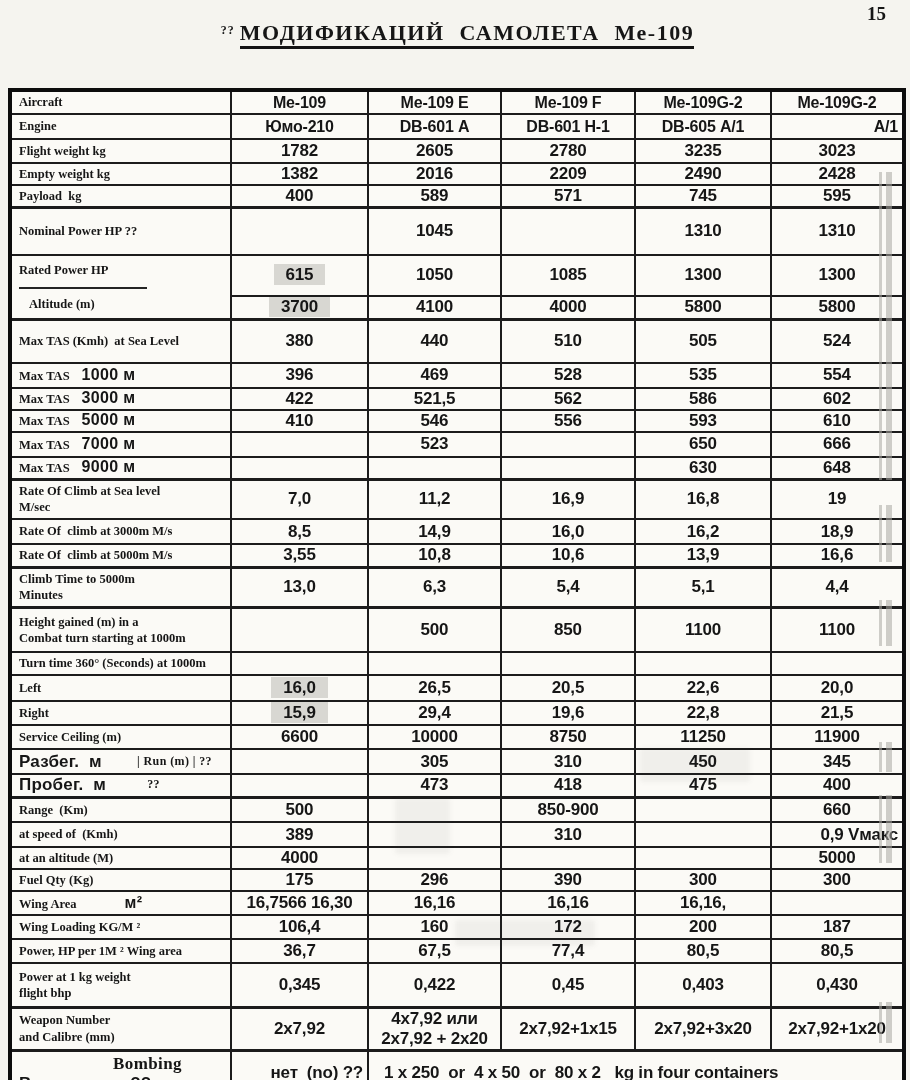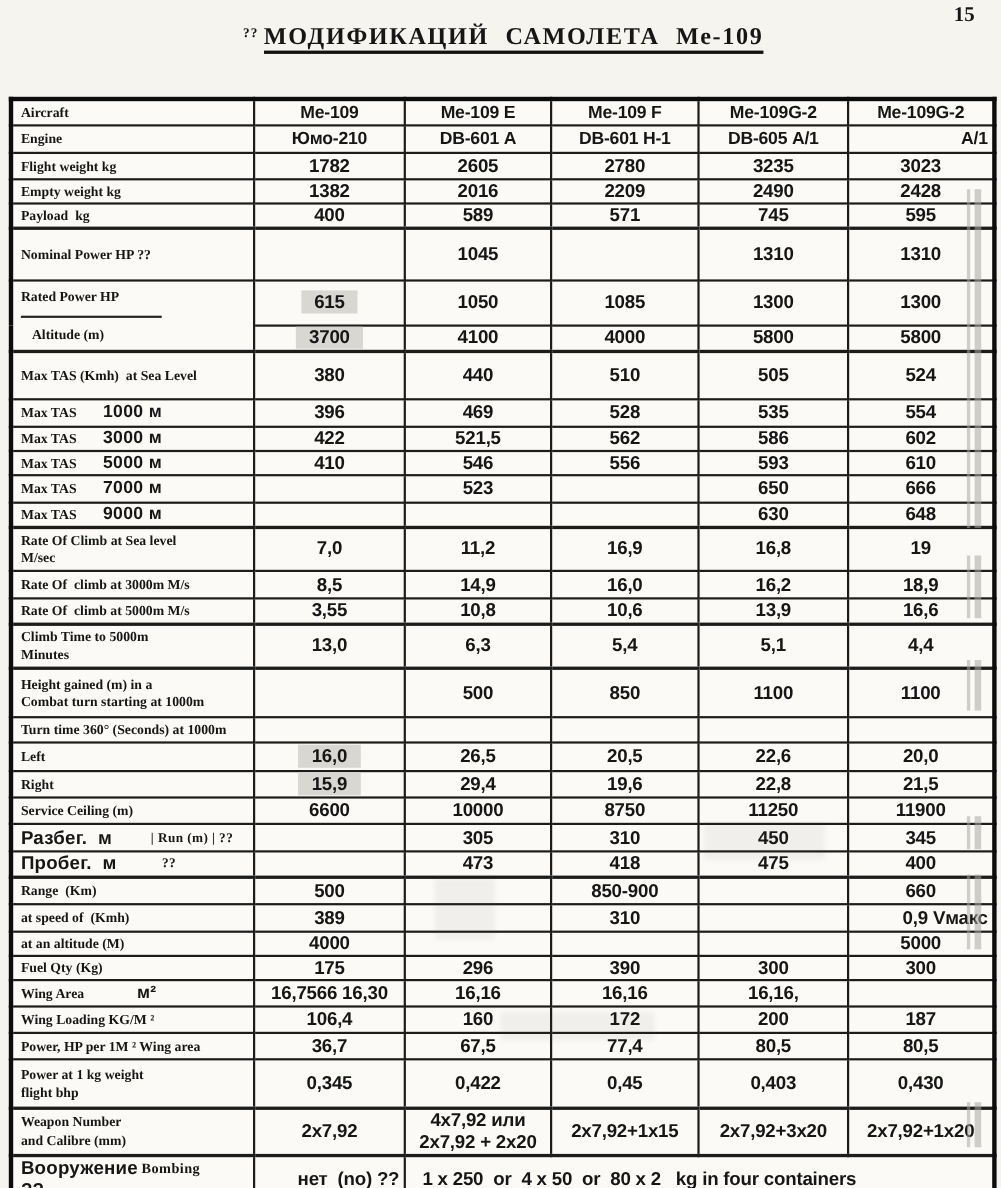--- a/index.html
+++ b/index.html
@@ -41,25 +41,25 @@
     line-height:1.3;
   }
   td.lbl span{white-space:pre-wrap;}
   td.lbl.hand > .lab{font:700 17px "Liberation Sans", sans-serif;letter-spacing:0.2px;}
   td.val{
     font:700 17px "Liberation Sans", sans-serif;
     letter-spacing:-0.2px;
   }
   td.val span{white-space:pre-wrap;}
   tr.hdr td.val{font-size:16px;}
-  .big{font:700 16px "Liberation Sans", sans-serif;margin-left:24px;letter-spacing:0.3px;}
+  .big{font:700 16px "Liberation Sans", sans-serif;margin-left:12px;letter-spacing:0.3px;}
   .big-gap{margin-left:48px;}
   .note{float:right;font:700 12px "Liberation Serif", serif;margin-right:14px;margin-top:2px;letter-spacing:0.4px;}
   .note-mid{margin-right:66px;}
-  .note-bomb{margin-right:44px;font-size:13px;}
+  .note-bomb{margin-right:44px;font-size:17px;}
   .sep{border-top:2px solid #242424;width:128px;margin:9px 0 7px 0;}
   .lbl2{margin-left:10px;}
   .shadebox{background:#d8d7d2;padding:1px 12px;}
   .span-left{text-align:left;padding-left:15px;}
 
   
   .stripe{position:absolute;background:#a9a8a3;opacity:0.55;}
   .smudge{position:absolute;background:rgba(60,60,60,0.06);filter:blur(2px);border-radius:3px;}
 </style>
 </head>

